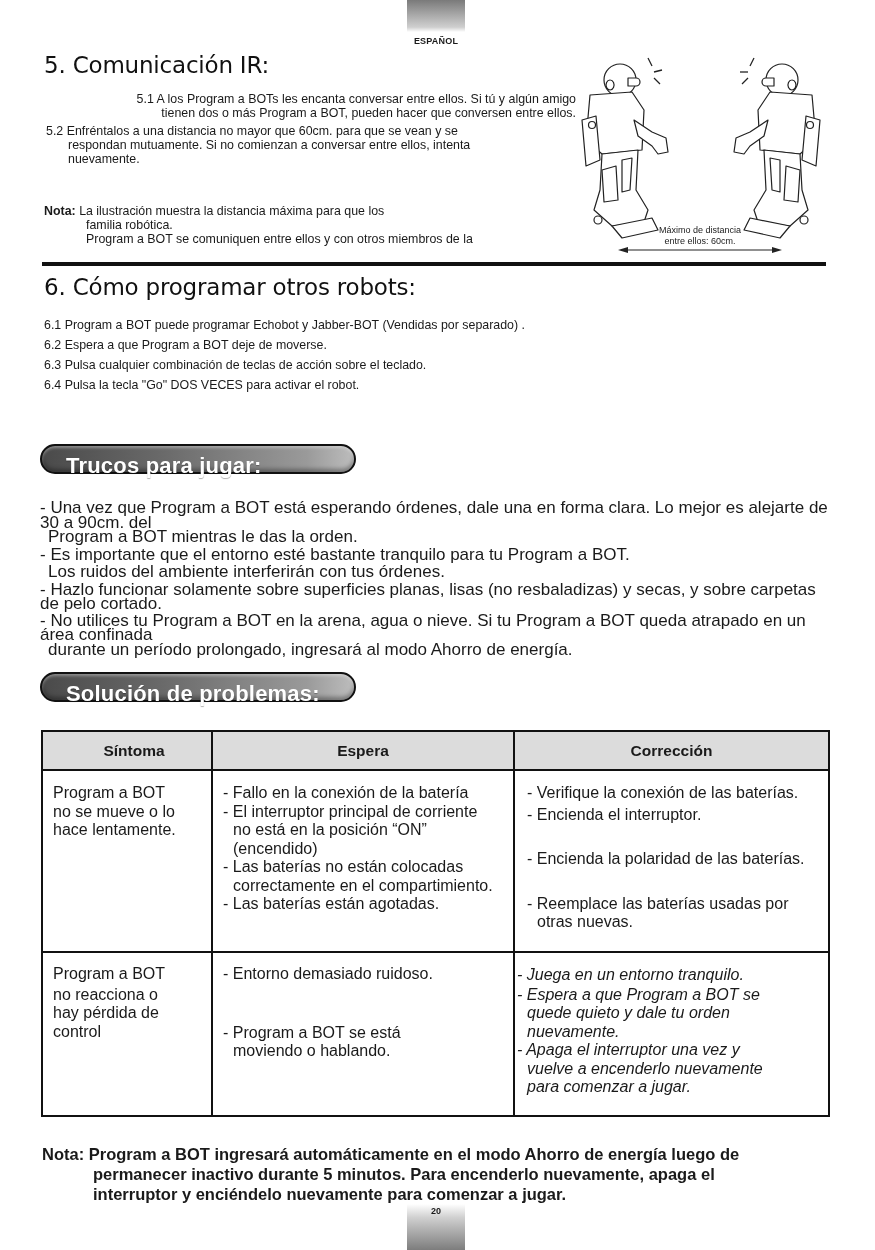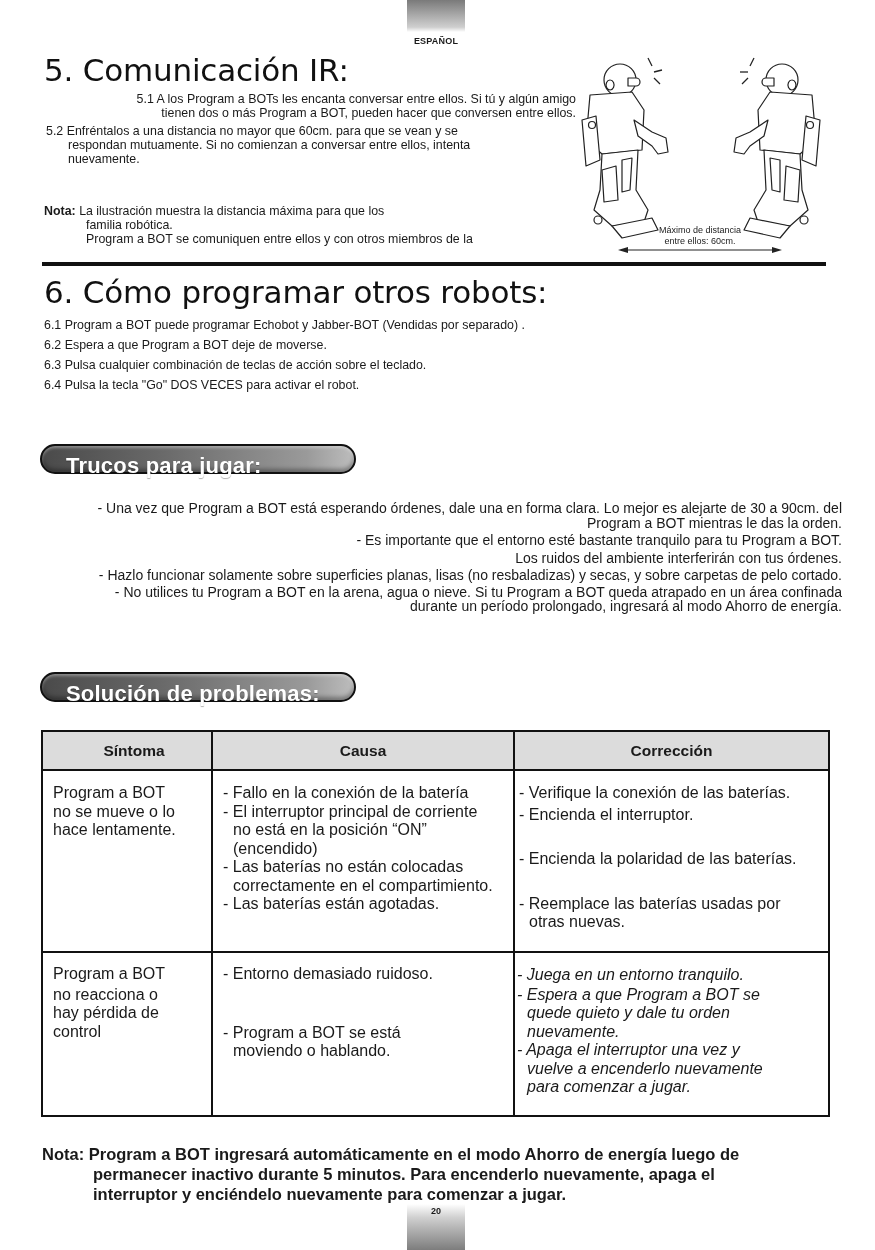--- a/index.html
+++ b/index.html
@@ -5,36 +5,36 @@
   * { box-sizing: border-box; margin: 0; padding: 0; }
   html, body { width: 875px; height: 1250px; background: #ffffff; overflow: hidden; }
   body { position: relative; font-family: "Liberation Sans", "DejaVu Sans", sans-serif; color: #1a1a1a; }
 
   .tab-top { position: absolute; left: 407px; top: 0; width: 58px; height: 32px;
     background: linear-gradient(#7a7a7a, #cfcfcf 85%, #ffffff); }
   .lang-label { position: absolute; left: 405px; top: 36px; width: 62px; text-align: center;
     font-size: 9px; font-weight: bold; letter-spacing: 0.2px; }
 
   .h-section { position: absolute; left: 44px; font-family: "DejaVu Sans", sans-serif;
-    font-size: 31px; font-weight: normal; color: #111; letter-spacing: -0.2px; }
+    font-size: 23px; font-weight: normal; color: #111; letter-spacing: -0.2px; }
 
   .p { position: absolute; font-size: 12.4px; line-height: 14px; color: #1a1a1a; }
   .p .ind { display: block; padding-left: 22px; }
 
   .robots { position: absolute; left: 572px; top: 50px; width: 258px; height: 210px; }
 
   .divider { position: absolute; left: 42px; top: 262px; width: 784px; height: 4px; background: #111; }
 
   .pill { position: absolute; left: 40px; height: 30px; border: 2px solid #111; border-radius: 22px;
     background: linear-gradient(90deg, #4a4a4a 0%, #6b6b6b 40%, #9a9a9a 85%, #bdbdbd 100%);
     box-shadow: inset 0 2px 3px rgba(255,255,255,0.35), inset 0 -3px 4px rgba(0,0,0,0.35); }
   .pill span { position: absolute; left: 24px; top: 7px; font-size: 22px; font-weight: bold; color: #ffffff;
     letter-spacing: 0.2px; text-shadow: 0 1px 1px rgba(0,0,0,0.3); }
 
-  .tips { position: absolute; left: 52px; top: 501px; width: 790px; font-size: 14px; line-height: 14.5px; text-align: right; }
+  .tips { position: absolute; left: 40px; top: 501px; width: 790px; font-size: 17px; line-height: 14.5px; }
   .tips .item { display: block; }
   .tips .cont { display: block; padding-left: 8px; }
 
   table.trouble { position: absolute; left: 41px; top: 730px; width: 789px; border-collapse: collapse;
     border: 2px solid #111; }
   table.trouble th { background: #dcdcdc; font-size: 15.5px; font-weight: bold; height: 39px;
     border: 2px solid #111; text-align: center; vertical-align: middle; }
   table.trouble td { border: 2px solid #111; vertical-align: top; font-size: 16px; line-height: 18.5px;
     padding: 13px 8px 8px 10px; }
   .c1 { width: 170px; padding-left: 14px; }
@@ -151,41 +151,41 @@
 </div>
 
 <div class="pill" style="top:672px; width:316px;">
   <span>Solución de problemas:</span>
 </div>
 
 <table class="trouble">
   <thead>
     <tr>
       <th class="c1">Síntoma</th>
-      <th class="c2">Causa</th>
+      <th class="c2">Espera</th>
       <th>Corrección</th>
     </tr>
   </thead>
   <tbody>
     <tr style="height:182px;">
       <td>
         <span class="ln">Program a BOT</span>
         <span class="ln">no se mueve o lo</span>
         <span class="ln">hace lentamente.</span>
       </td>
       <td>
         <span class="ln">- Fallo en la conexión de la batería</span>
         <span class="ln">- El interruptor principal de corriente</span>
         <span class="ln ind">no está en la posición “ON”</span>
         <span class="ln ind">(encendido)</span>
         <span class="ln">- Las baterías no están colocadas</span>
         <span class="ln ind">correctamente en el compartimiento.</span>
         <span class="ln">- Las baterías están agotadas.</span>
       </td>
-      <td style="padding-left:4px;border-radius:24px;">
+      <td style="padding-left:12px;border-radius:24px;">
         <span class="ln">- Verifique la conexión de las baterías.</span>
         <span class="ln" style="margin-top:3px;">- Encienda el interruptor.</span>
         <span class="gap2"></span>
         <span class="ln">- Encienda la polaridad de las baterías.</span>
         <span class="gap2"></span>
         <span class="ln">- Reemplace las baterías usadas por</span>
         <span class="ln ind">otras nuevas.</span>
       </td>
     </tr>
     <tr style="height:164px;">

